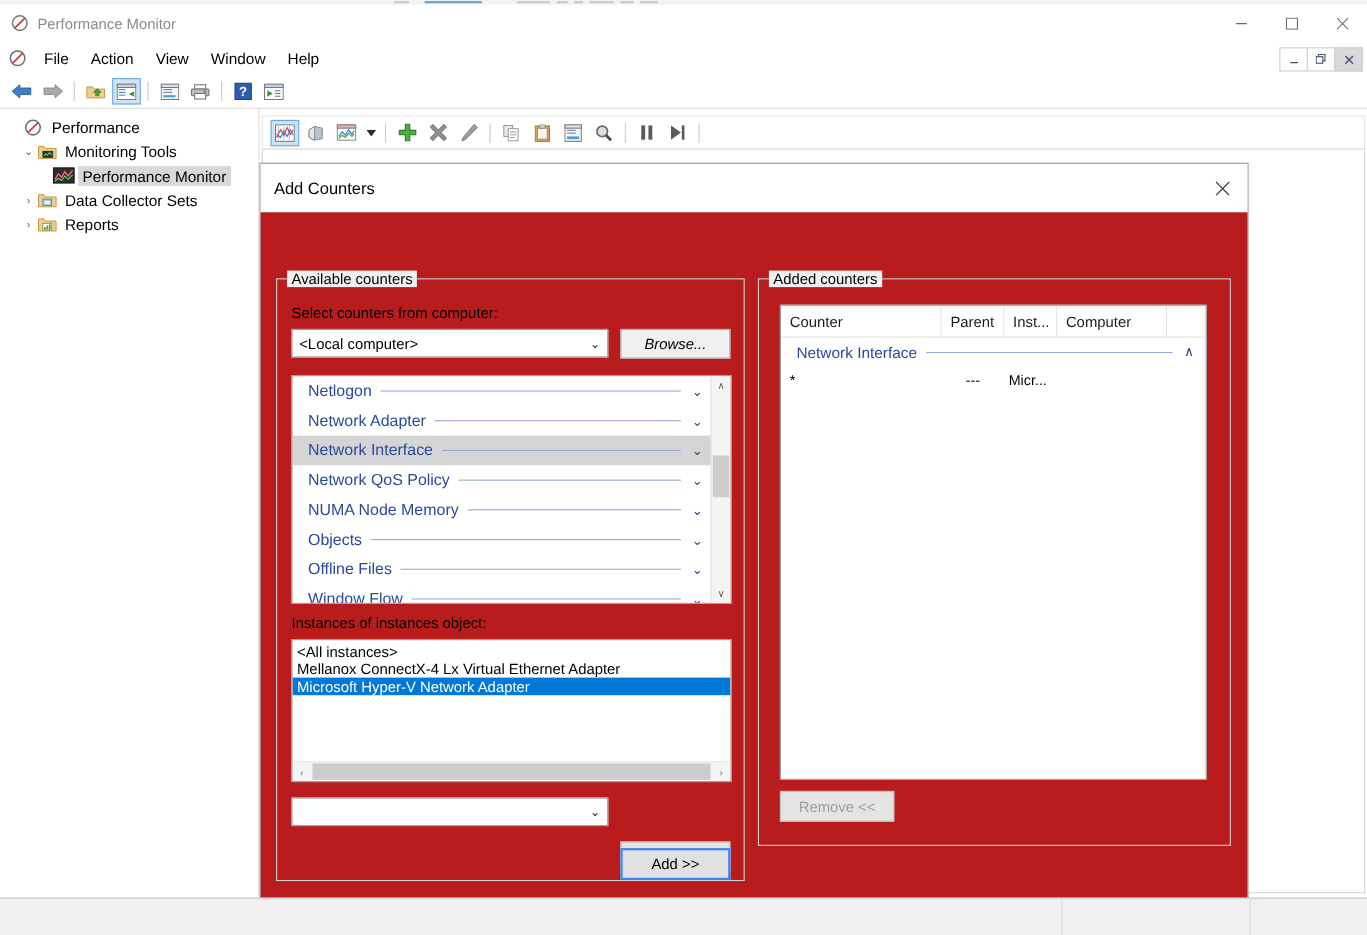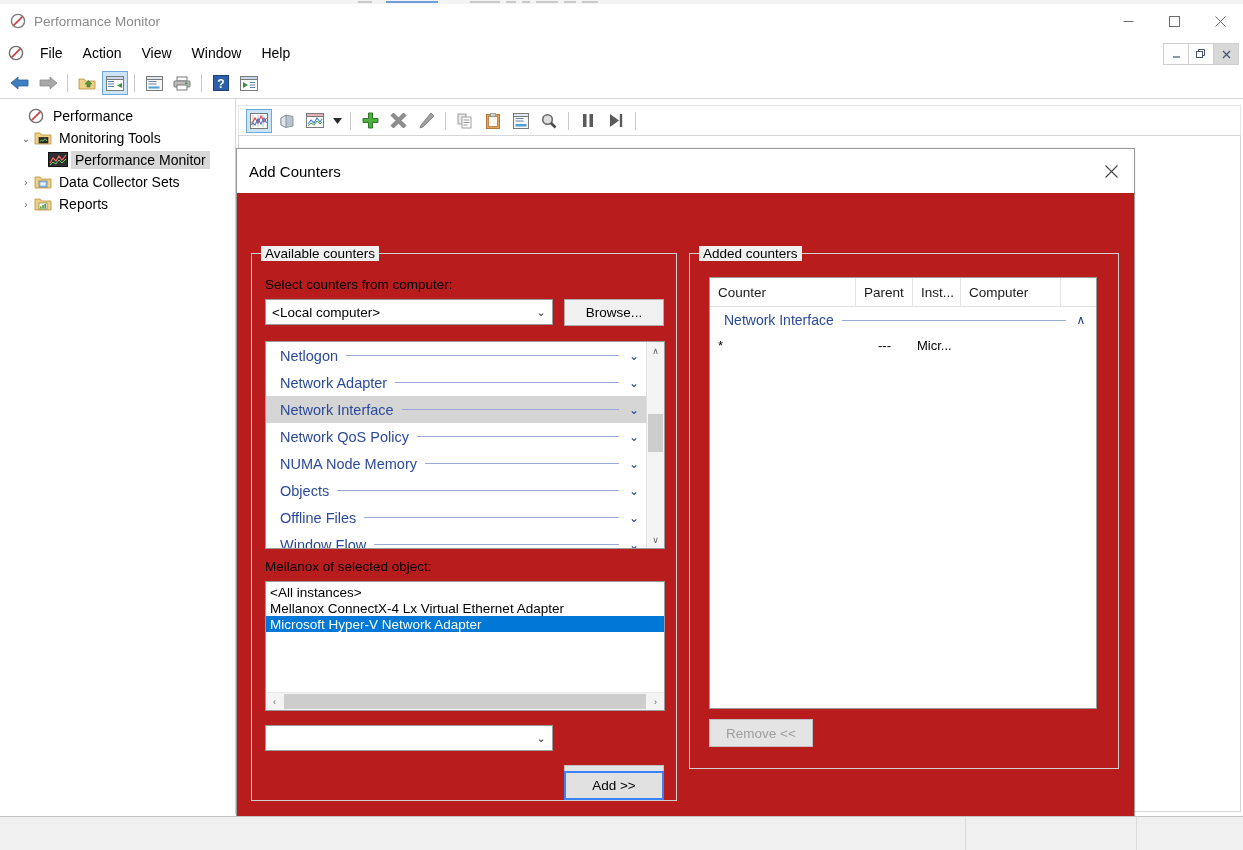--- a/index.html
+++ b/index.html
@@ -138,21 +138,21 @@
     color:#2b2b2b; font-size:11px;
   }
 
   .btn {
     border:1px solid #adadad; background:#e1e1e1; height:27px;
     display:flex; align-items:center; justify-content:center;
     font-size:13.5px; color:#000; box-sizing:border-box;
   }
   .btn.disabled { color:#9d9d9d; border-color:#bfbfbf; background:#e4e4e4; }
   .btn.default { border:2px solid #3b82f6; background:#e1e1e1; }
-  .btn.plain { background:#f0f0f0; border:1px solid #adadad; }
+  .btn.plain { background:#f0f0f0; border:1px solid #adadad;font-style:italic; }
 
   
   .ctrlist {
     position:absolute; border:1px solid #9a9a9a; background:#ffffff;
     overflow:hidden; box-sizing:border-box;
   }
   .ctr-scrollarea { position:absolute; left:0; top:0; right:17px; bottom:0; overflow:hidden; }
   .ctr-row {
     height:27px; display:flex; align-items:center; padding:0 6px 0 14px;
     color:#2b4a9b; font-size:14.5px; white-space:nowrap;
@@ -371,21 +371,21 @@
         <rect x="10" y="8.5" width="5" height="1" fill="#5a7fa8"></rect>
         <rect x="10" y="11" width="5" height="1" fill="#5a7fa8"></rect>
       </svg>
     </div>
   </div>
 
   <div class="console-body">
 
     <div class="tree-pane">
 
-      <div class="tree-row" style="padding-left:12px;">
+      <div class="tree-row" style="padding-left:6px;">
         <span class="expander"></span>
         <span class="tnode-icon">
           <svg width="16" height="16" viewBox="0 0 16 16">
             <circle cx="8" cy="8" r="6.6" fill="#ffffff" stroke="#6f6f6f" stroke-width="1.4"></circle>
             <line x1="3.6" y1="12.4" x2="12.4" y2="3.6" stroke="#d23b3b" stroke-width="1.6"></line>
           </svg>
         </span>
         <span class="tnode-label">Performance</span>
       </div>
 
@@ -607,21 +607,21 @@
             <span class="chev">⌄</span>
           </div>
         </div>
         <div class="vscroll">
           <div class="arw">∧</div>
           <div class="thumb" style="top:72px; height:38px;"></div>
           <div class="arw bot">∨</div>
         </div>
       </div>
 
-      <div class="lbl" style="position:absolute; left:28px; top:366px;">Mellanox of selected object:</div>
+      <div class="lbl" style="position:absolute; left:28px; top:366px;">Instances of instances object:</div>
 
       <div class="instlist" style="left:28px; top:388px; width:400px; height:130px;">
         <div class="inst-row" style="margin-top:2px;">
           <span>&lt;All instances&gt;</span>
         </div>
         <div class="inst-row">
           <span>Mellanox ConnectX-4 Lx Virtual Ethernet Adapter</span>
         </div>
         <div class="inst-row selected">
           <span>Microsoft Hyper-V Network Adapter</span>

